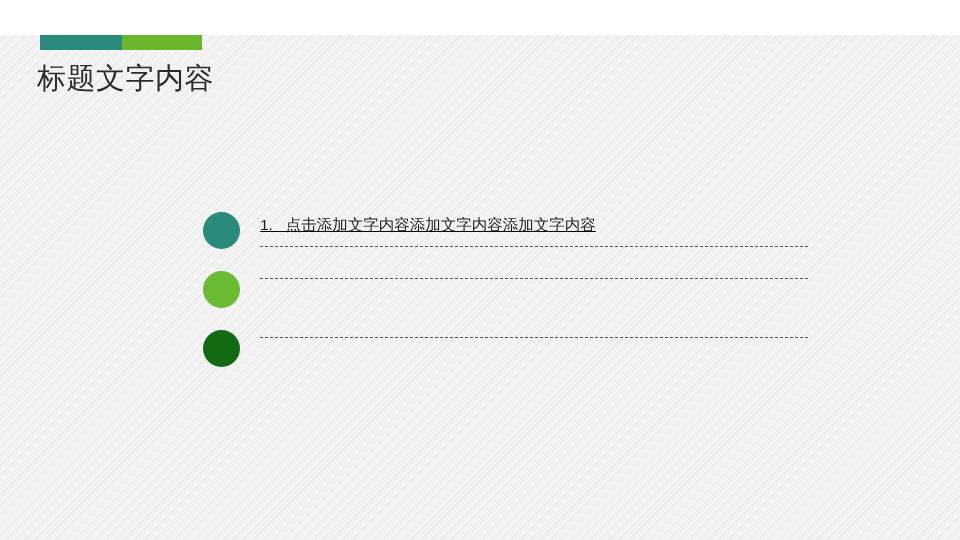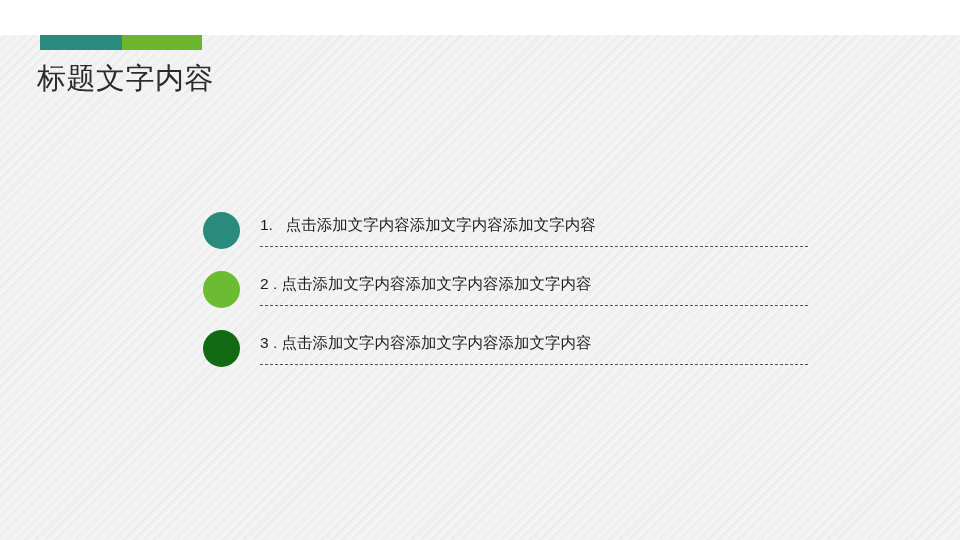--- a/index.html
+++ b/index.html
@@ -81,20 +81,21 @@
     top: 4px;
     width: 37px;
     height: 37px;
     border-radius: 50%;
   }
   .item-body {
     position: absolute;
     left: 57px;
     right: 5px;
     top: 0;
+    text-decoration: underline;
   }
   .item-text {
     font-size: 15.5px;
     line-height: 20px;
     color: #1c1c1c;
     padding-top: 7px;
     white-space: nowrap;
   }
   .item-num {
     display: inline;
@@ -138,35 +139,27 @@
           <span class="item-num">1.</span>
           &nbsp;&nbsp;<span>点击添加文字内容添加文字内容添加文字内容</span>
         </div>
         <div class="item-rule"></div>
       </div>
     </div>
 
     <div class="list-item">
       <div class="bullet-dot" style="background: rgb(108, 188, 51);"></div>
       <div class="item-body">
-        <div class="item-text">
-          <span class="item-num">2 .</span>
-          <span>点击添加文字内容添加文字内容添加文字内容</span>
-        </div>
         <div class="item-rule"></div>
       </div>
     </div>
 
     <div class="list-item">
       <div class="bullet-dot" style="background: rgb(18, 107, 18);"></div>
       <div class="item-body">
-        <div class="item-text">
-          <span class="item-num">3 .</span>
-          <span>点击添加文字内容添加文字内容添加文字内容</span>
-        </div>
         <div class="item-rule"></div>
       </div>
     </div>
 
 
   </div>
 
   <div id="footer-bar"></div>
 
 </div>

